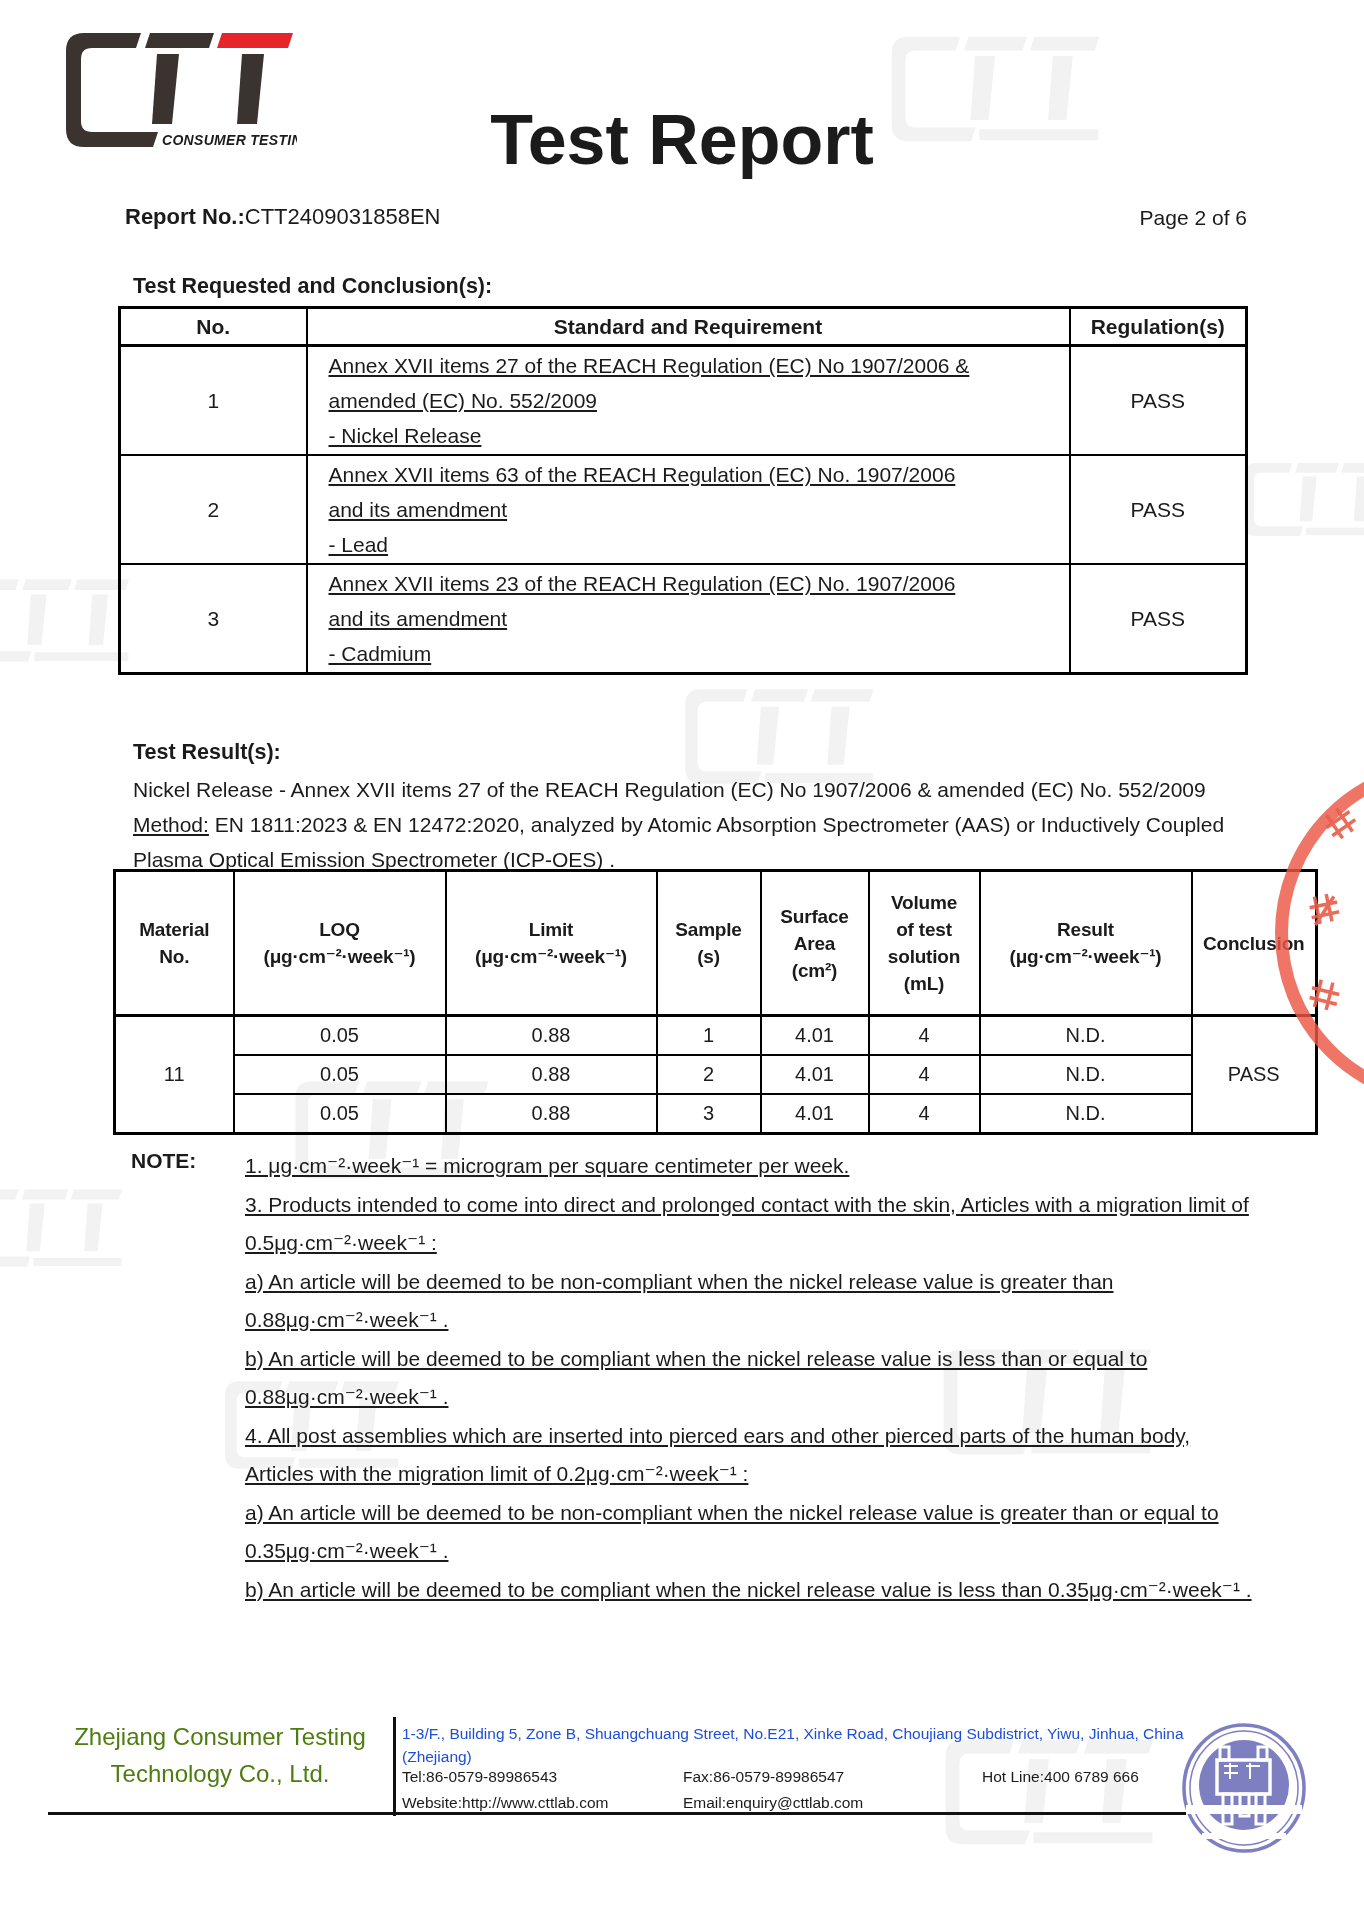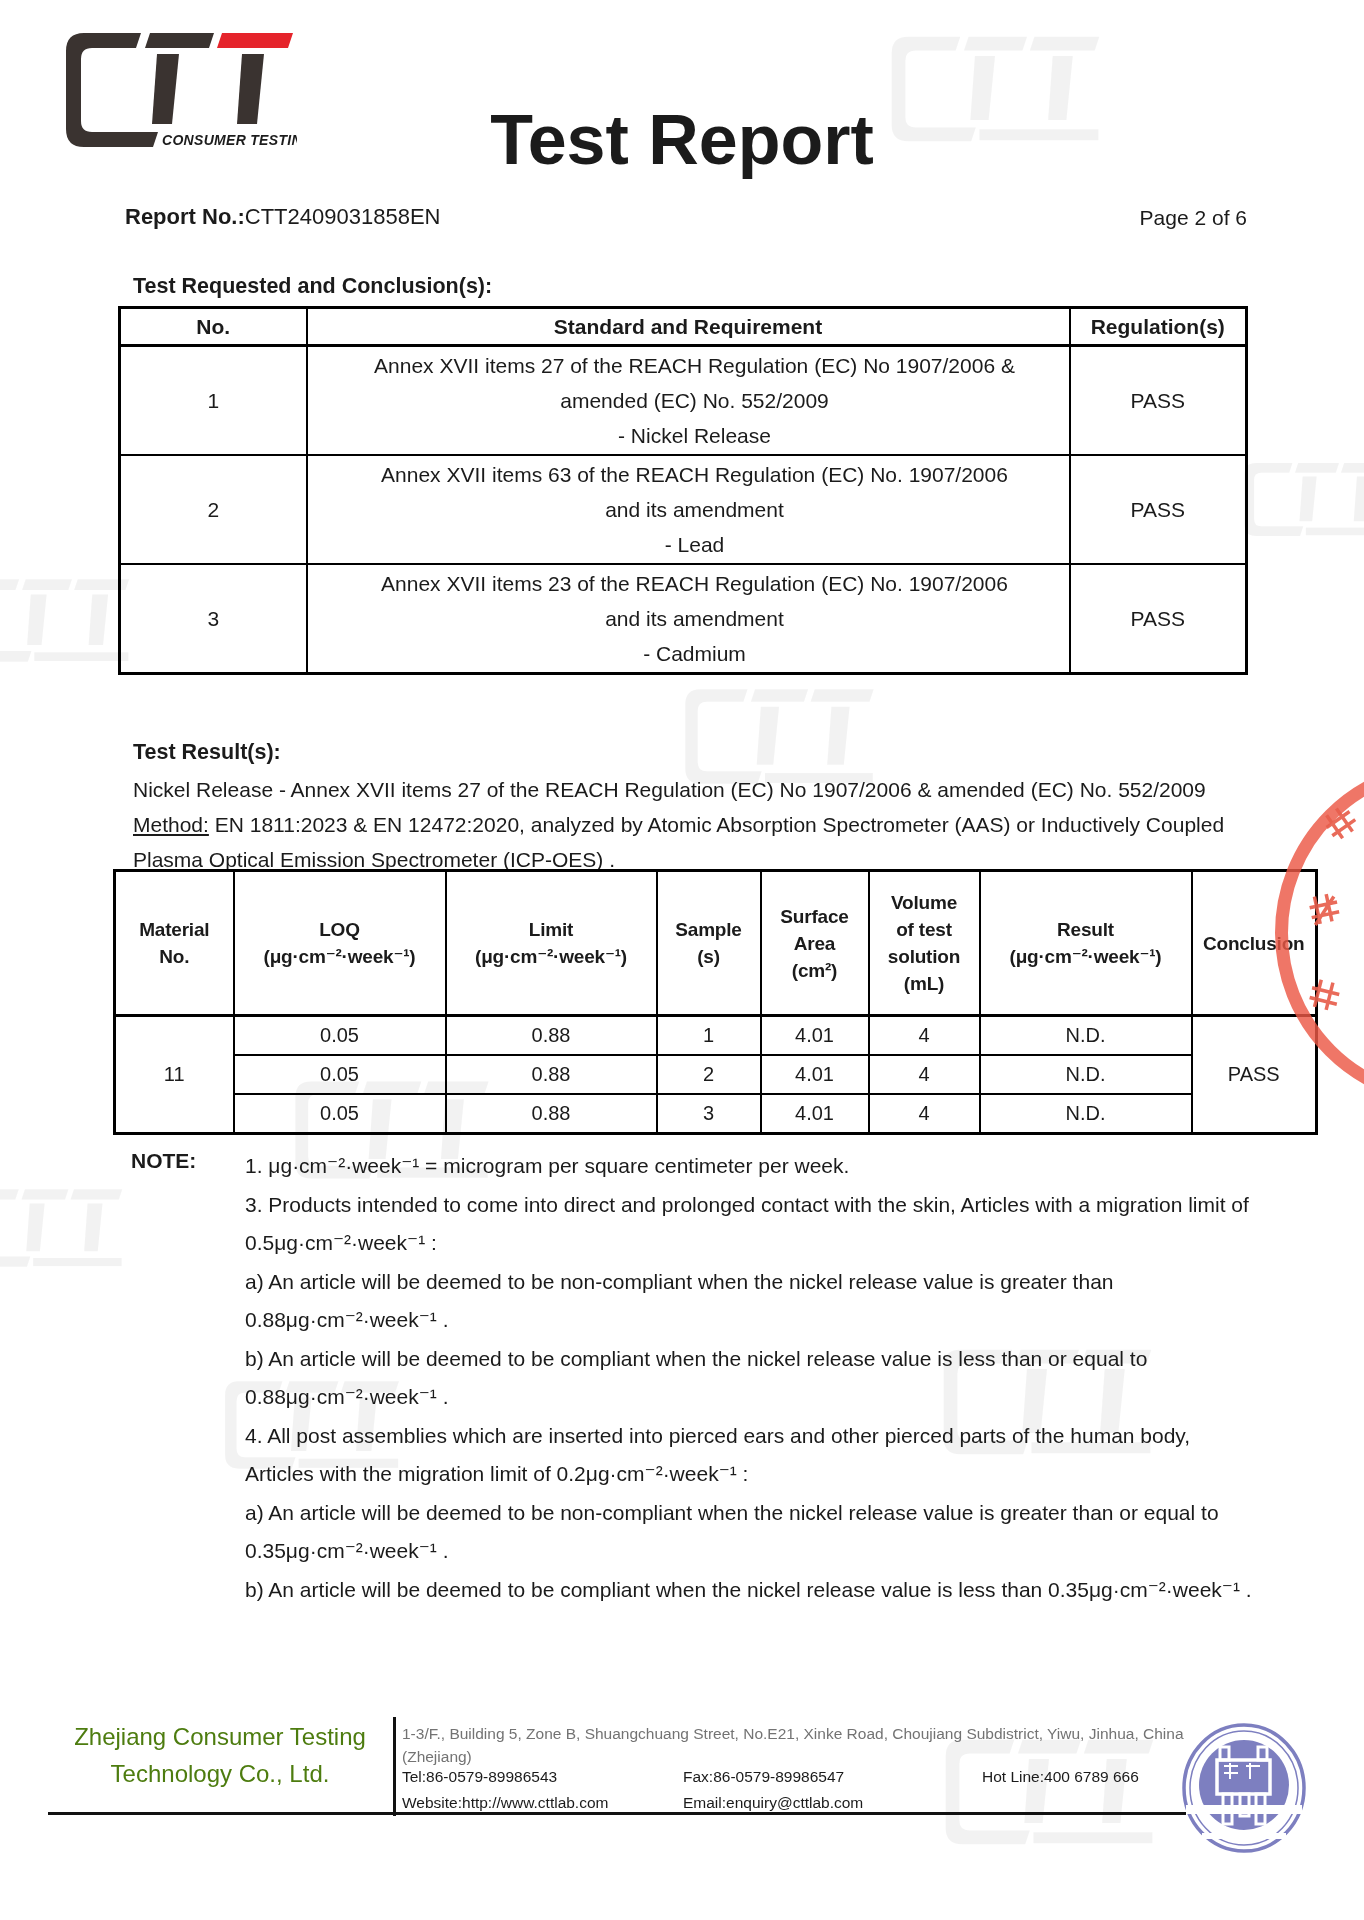--- a/index.html
+++ b/index.html
@@ -18,43 +18,43 @@
   .page-info{top:206px;right:117px;font-size:21px;}
   
   .sec-h{font-size:21.5px;font-weight:bold;}
   
   table{border-collapse:collapse;table-layout:fixed;}
   .t1{left:118px;top:306px;width:1127px;border:3px solid #000;}
   .t1 th,.t1 td{border:2px solid #000;}
   .t1 th{height:33px;font-size:21px;font-weight:bold;text-align:center;}
   .t1 td{height:104px;font-size:21px;}
   .t1 td.c{text-align:center;}
-  .t1 td.std{text-align:center;padding-left:14px;white-space:pre-line;line-height:35px;}
+  .t1 td.std{text-align:left;padding-left:21px;white-space:pre-line;line-height:35px;text-decoration:underline;}
   .t1 thead th{border-bottom:3px solid #000;}
   
   .method-block{left:133px;top:772px;width:1125px;font-size:21px;line-height:35px;}
   .nowrap{white-space:nowrap;}
   .u{text-decoration:underline;}
   
   .t2{left:113px;top:869px;width:1202px;border:3px solid #000;}
   .t2 th,.t2 td{border:2px solid #000;text-align:center;}
   .t2 th{height:140px;font-size:19px;font-weight:bold;white-space:pre;line-height:27px;vertical-align:middle;letter-spacing:-0.2px;}
   .t2 td{height:35px;font-size:20px;}
   .t2 thead th{border-bottom:3px solid #000;}
   
   .note-label{left:131px;top:1149px;font-size:21px;font-weight:bold;}
-  .notes{left:245px;top:1147px;width:1008px;}
+  .notes{left:245px;top:1147px;width:1008px;text-decoration:underline;}
   .notes p{margin:0;font-size:21px;line-height:38.5px;}
   
   .stamp-circle{left:1275px;top:760px;width:320px;height:320px;border:13px solid rgba(236,88,70,.82);border-radius:50%;}
   .stamp-marks{left:1288px;top:795px;width:80px;height:260px;}
   
   .f-company{left:50px;top:1718px;width:340px;text-align:center;font-size:24px;line-height:37px;color:#4d7c0f;}
   .f-divider{left:393px;top:1717px;width:3px;height:99px;background:#111;}
-  .f-address{left:402px;top:1722px;width:790px;font-size:15.5px;line-height:23px;white-space:pre-line;color:#737373;}
+  .f-address{left:402px;top:1722px;width:790px;font-size:15.5px;line-height:23px;white-space:pre-line;color:#1d4ed8;}
   .f-contact{font-size:15.5px;color:#1b1b1b;}
   .f-rule{left:48px;top:1812px;width:1138px;height:3px;background:#111;}
   .seal{left:1180px;top:1721px;width:128px;height:134px;}
 </style>
 </head>
 <body>
 
 <div class="page">
 
   <svg width="0" height="0" style="position:absolute">

